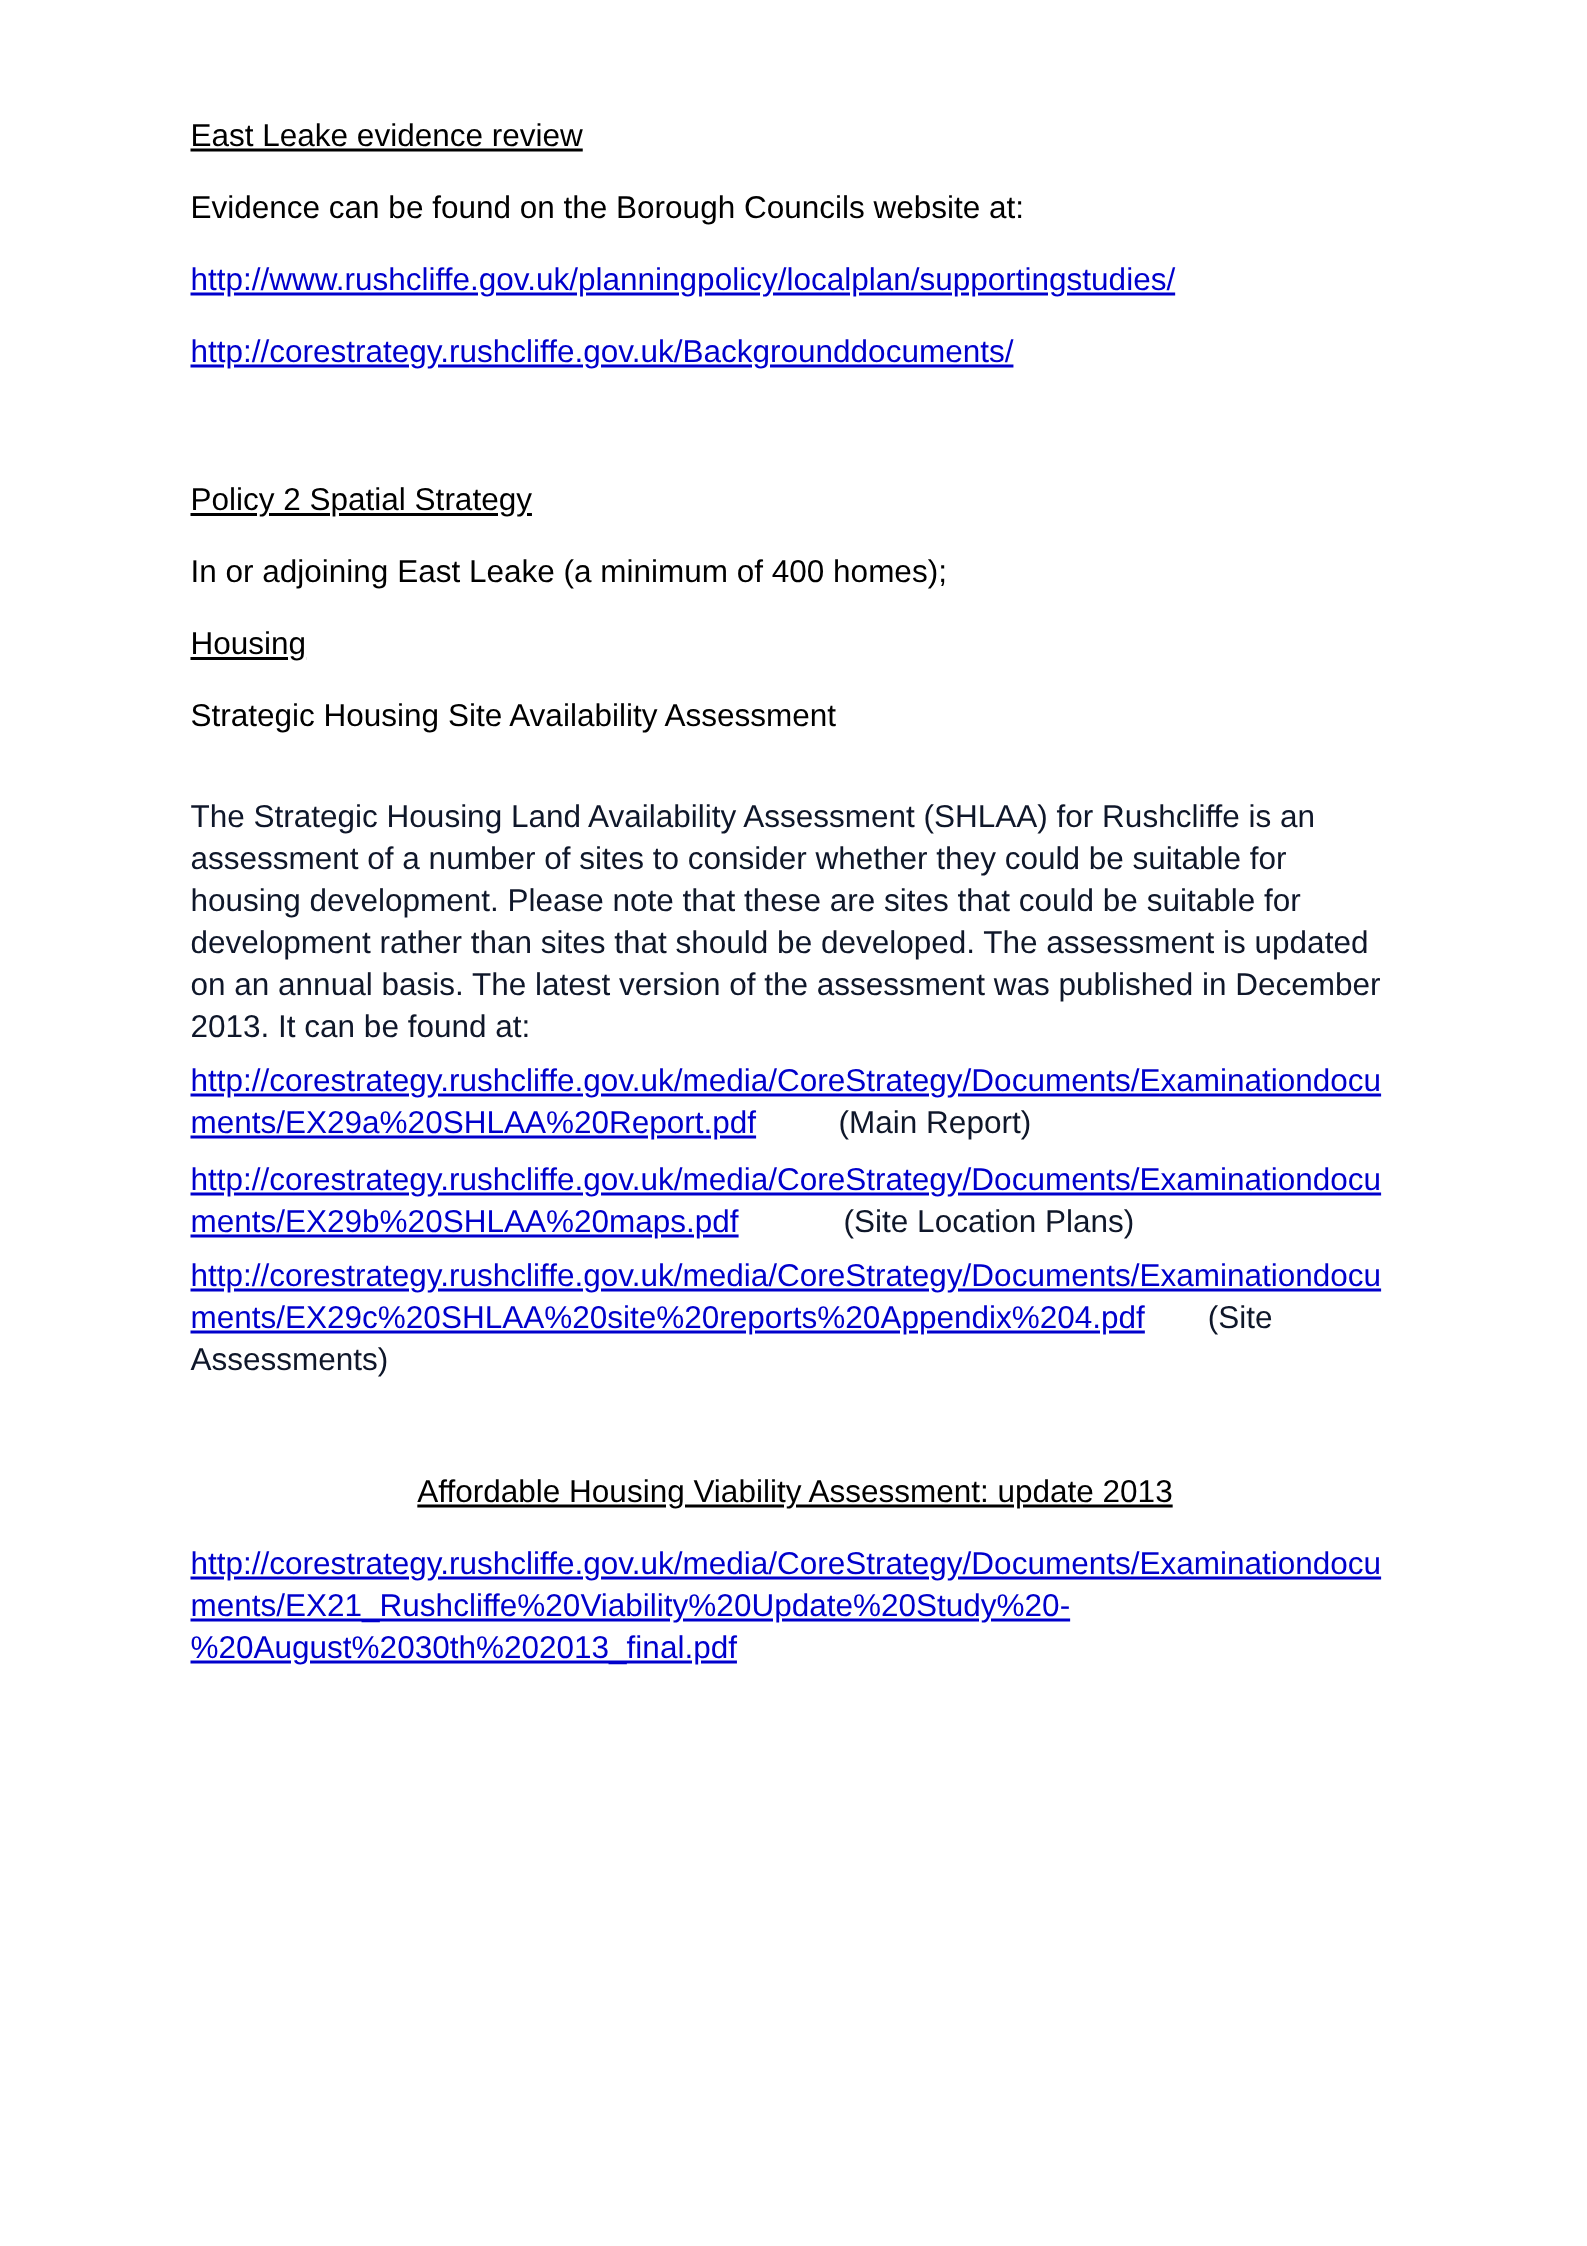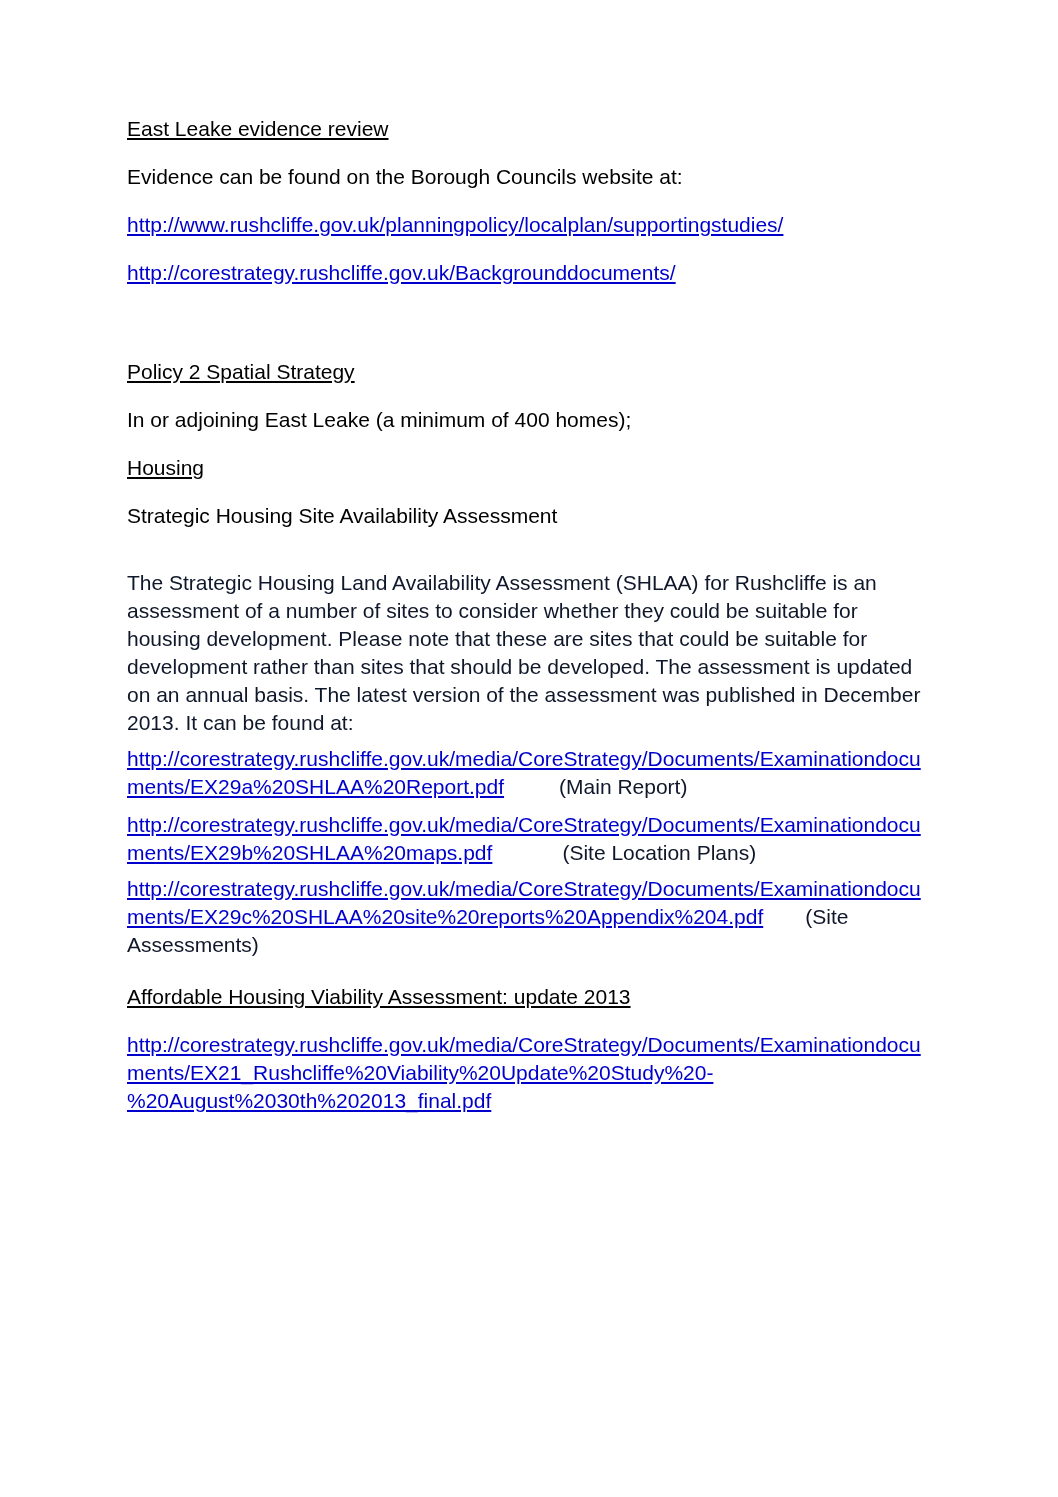--- a/index.html
+++ b/index.html
@@ -6,21 +6,21 @@
     margin: 0;
     padding: 0;
     background: #ffffff;
   }
   .page {
     position: relative;
     width: 1058px;
     height: 1497px;
     box-sizing: border-box;
     background: #ffffff;
-    padding: 115px 125px 40px 127px;
+    padding: 77px 125px 40px 127px;
     font-family: "Liberation Sans", "DejaVu Sans", sans-serif;
     font-size: 21px;
     line-height: 28px;
     color: #000000;
     overflow: hidden;
     border-radius: 26px;
   }
   .b {
     margin: 0 0 20px 0;
     white-space: pre-wrap;
@@ -36,21 +36,21 @@
     cursor: pointer;
     text-align: center;
   }
   .linkblock {
     overflow-wrap: anywhere;
   }
   .mb8  { margin-bottom: 8px; }
   .mb10 { margin-bottom: 10px; }
   .mt-policy     { margin-top: 71px; }
   .mt-shlaa-para { margin-top: 39px; }
-  .mt-affordable { margin-top: 24px; }
+  .mt-affordable { margin-top: 60px; text-align: center; }
   .p-light { color: #0f172a; }
   .tab { display: inline-block; height: 1px; }
   .tab-a { width: 55px; }
   .tab-b { width: 70px; }
   .tab-c { width: 42px; }
   .link-label { color: #0f172a; }
 </style>
 </head>
 <body>
 

